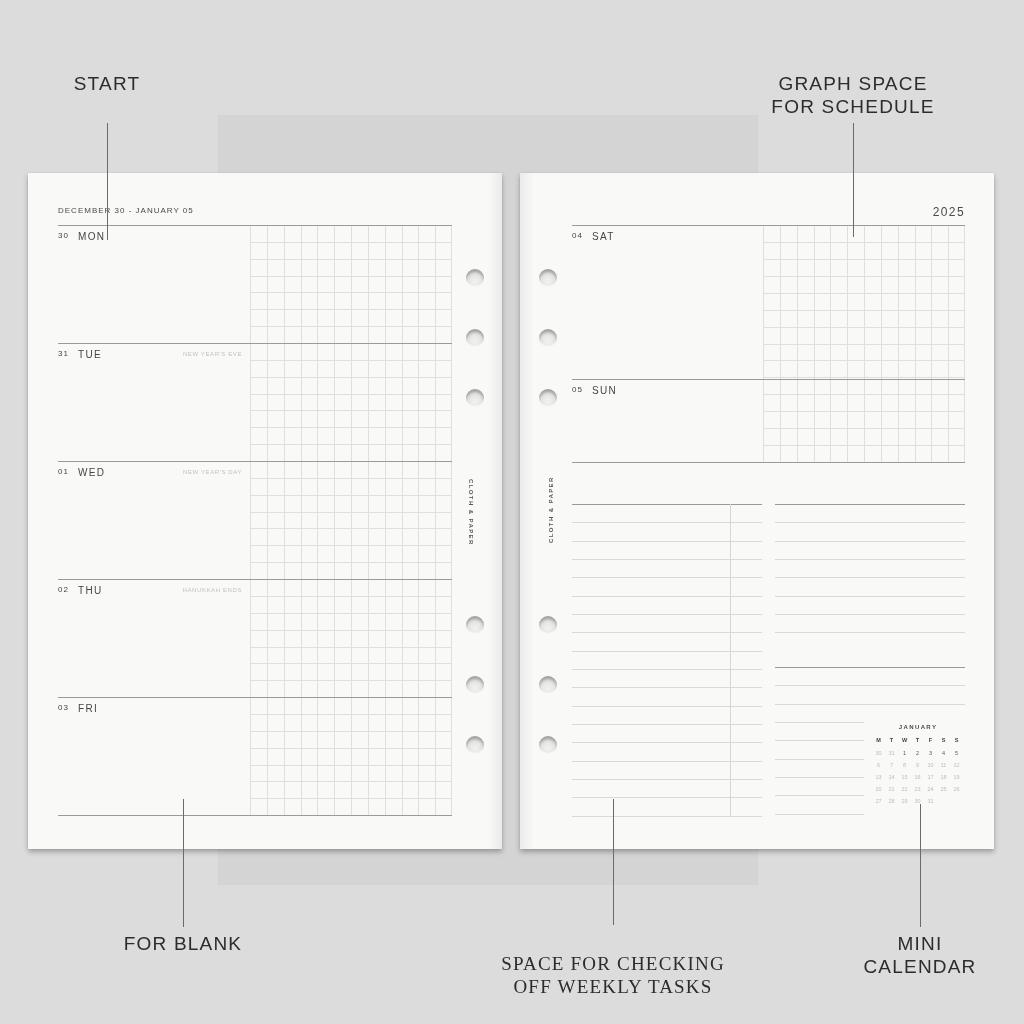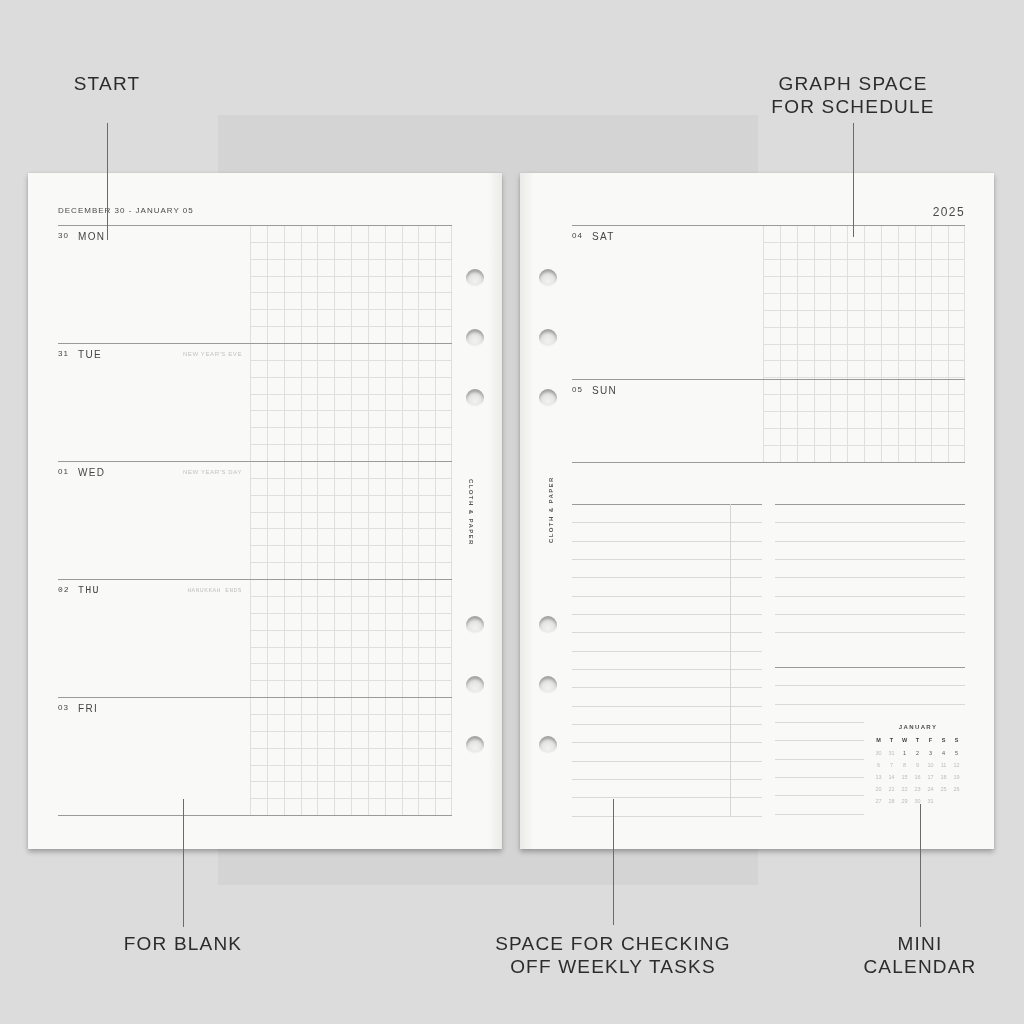--- a/index.html
+++ b/index.html
@@ -126,21 +126,21 @@
     <span class="day-num">31</span>
     <span class="day-name">TUE</span>
     <span class="day-holiday">NEW YEAR'S EVE</span>
   </div>
   <div class="day-row" style="left:30px; top:288px; width:394px; height:118px;">
     <div class="row-line"></div>
     <span class="day-num">01</span>
     <span class="day-name">WED</span>
     <span class="day-holiday">NEW YEAR'S DAY</span>
   </div>
-  <div class="day-row" style="left:30px; top:406px; width:394px; height:118px;font-family:Liberation Mono, monospace;">
+  <div class="day-row" style="left:30px; top:406px; width:394px; height:118px;">
     <div class="row-line"></div>
     <span class="day-num">02</span>
     <span class="day-name">THU</span>
     <span class="day-holiday">HANUKKAH ENDS</span>
   </div>
   <div class="day-row" style="left:30px; top:524px; width:394px; height:118px;">
     <div class="row-line"></div>
     <span class="day-num">03</span>
     <span class="day-name">FRI</span>
     <span class="day-holiday"></span>
@@ -247,21 +247,21 @@
 <div class="annotation" style="left:7px; top:72px; width:200px;">
   <div>START</div>
 </div>
 <div class="annotation" style="left:713px; top:72px; width:280px;">
   <div>GRAPH SPACE</div>
   <div>FOR SCHEDULE</div>
 </div>
 <div class="annotation" style="left:83px; top:932px; width:200px;">
   <div>FOR BLANK</div>
 </div>
-<div class="annotation" style="left:473px; top:932px; width:280px;">
+<div class="annotation" style="left:473px; top:952px; width:280px;font-family:Liberation Serif, serif;">
   <div>SPACE FOR CHECKING</div>
   <div>OFF WEEKLY TASKS</div>
 </div>
 <div class="annotation" style="left:820px; top:932px; width:200px;">
   <div>MINI</div>
   <div>CALENDAR</div>
 </div>
 
 <div class="leader-line" style="left:107px; top:123px; height:117px;"></div>
 <div class="leader-line" style="left:853px; top:123px; height:114px;"></div>

